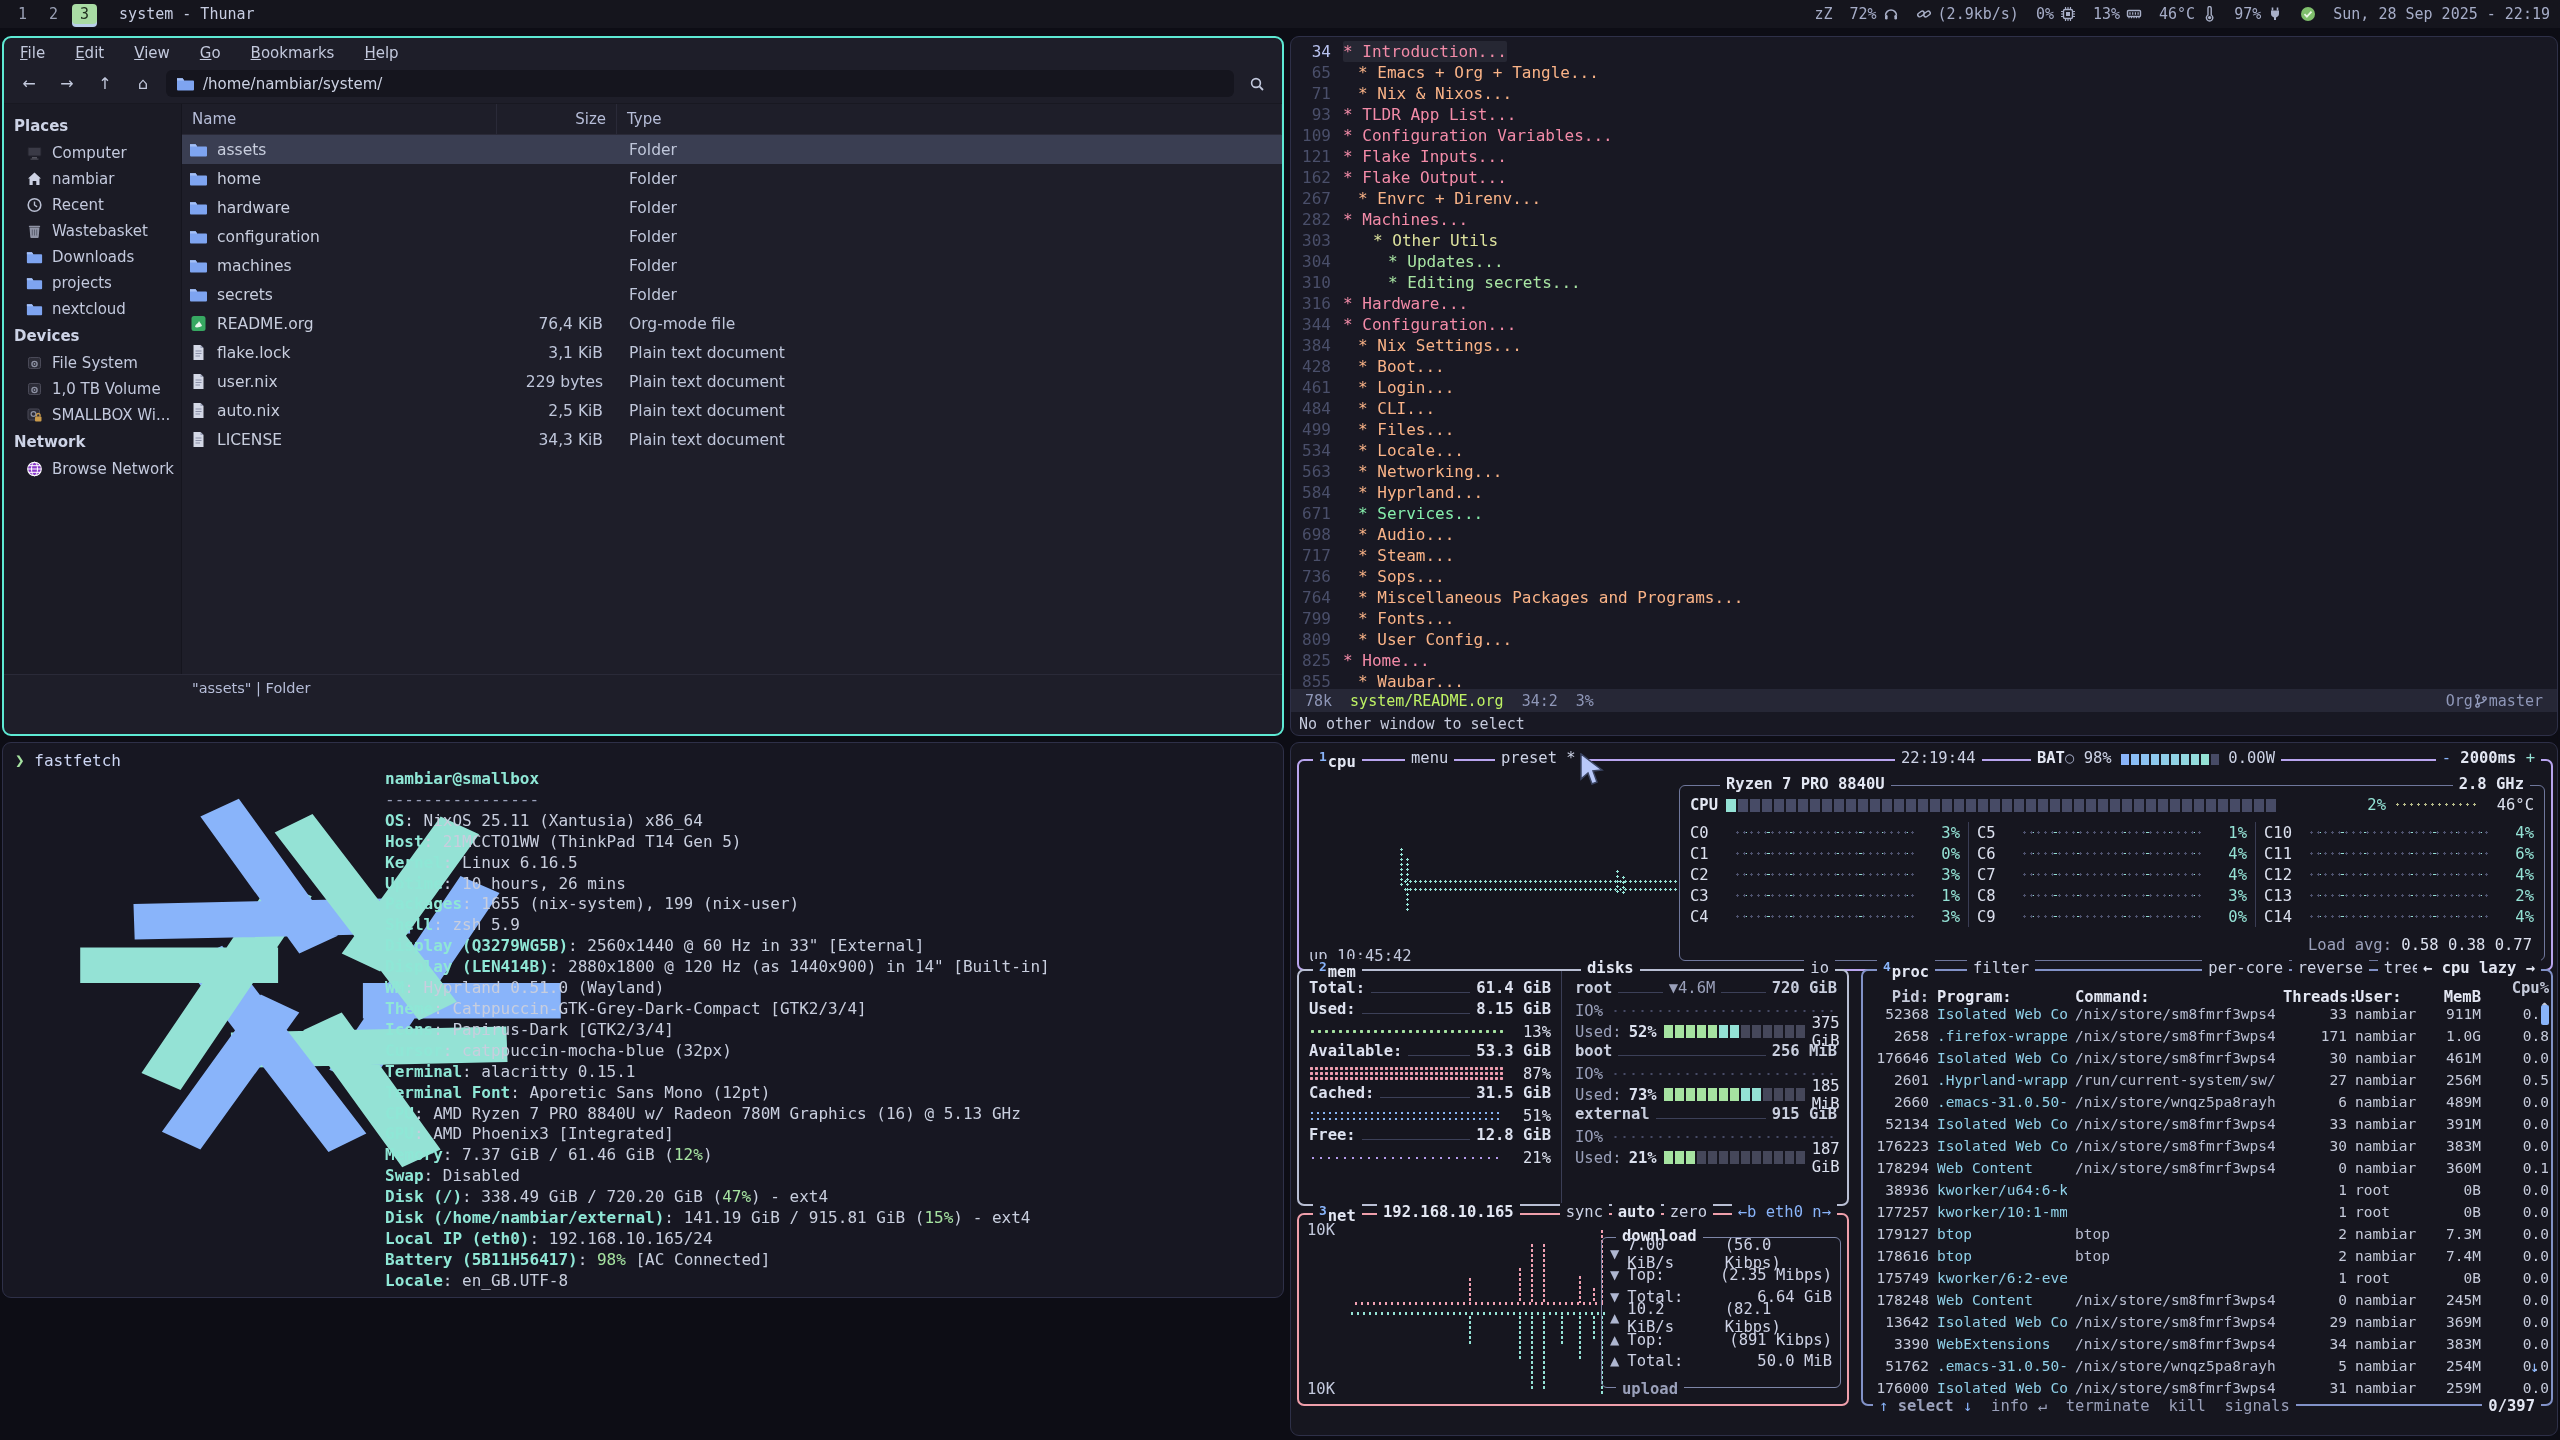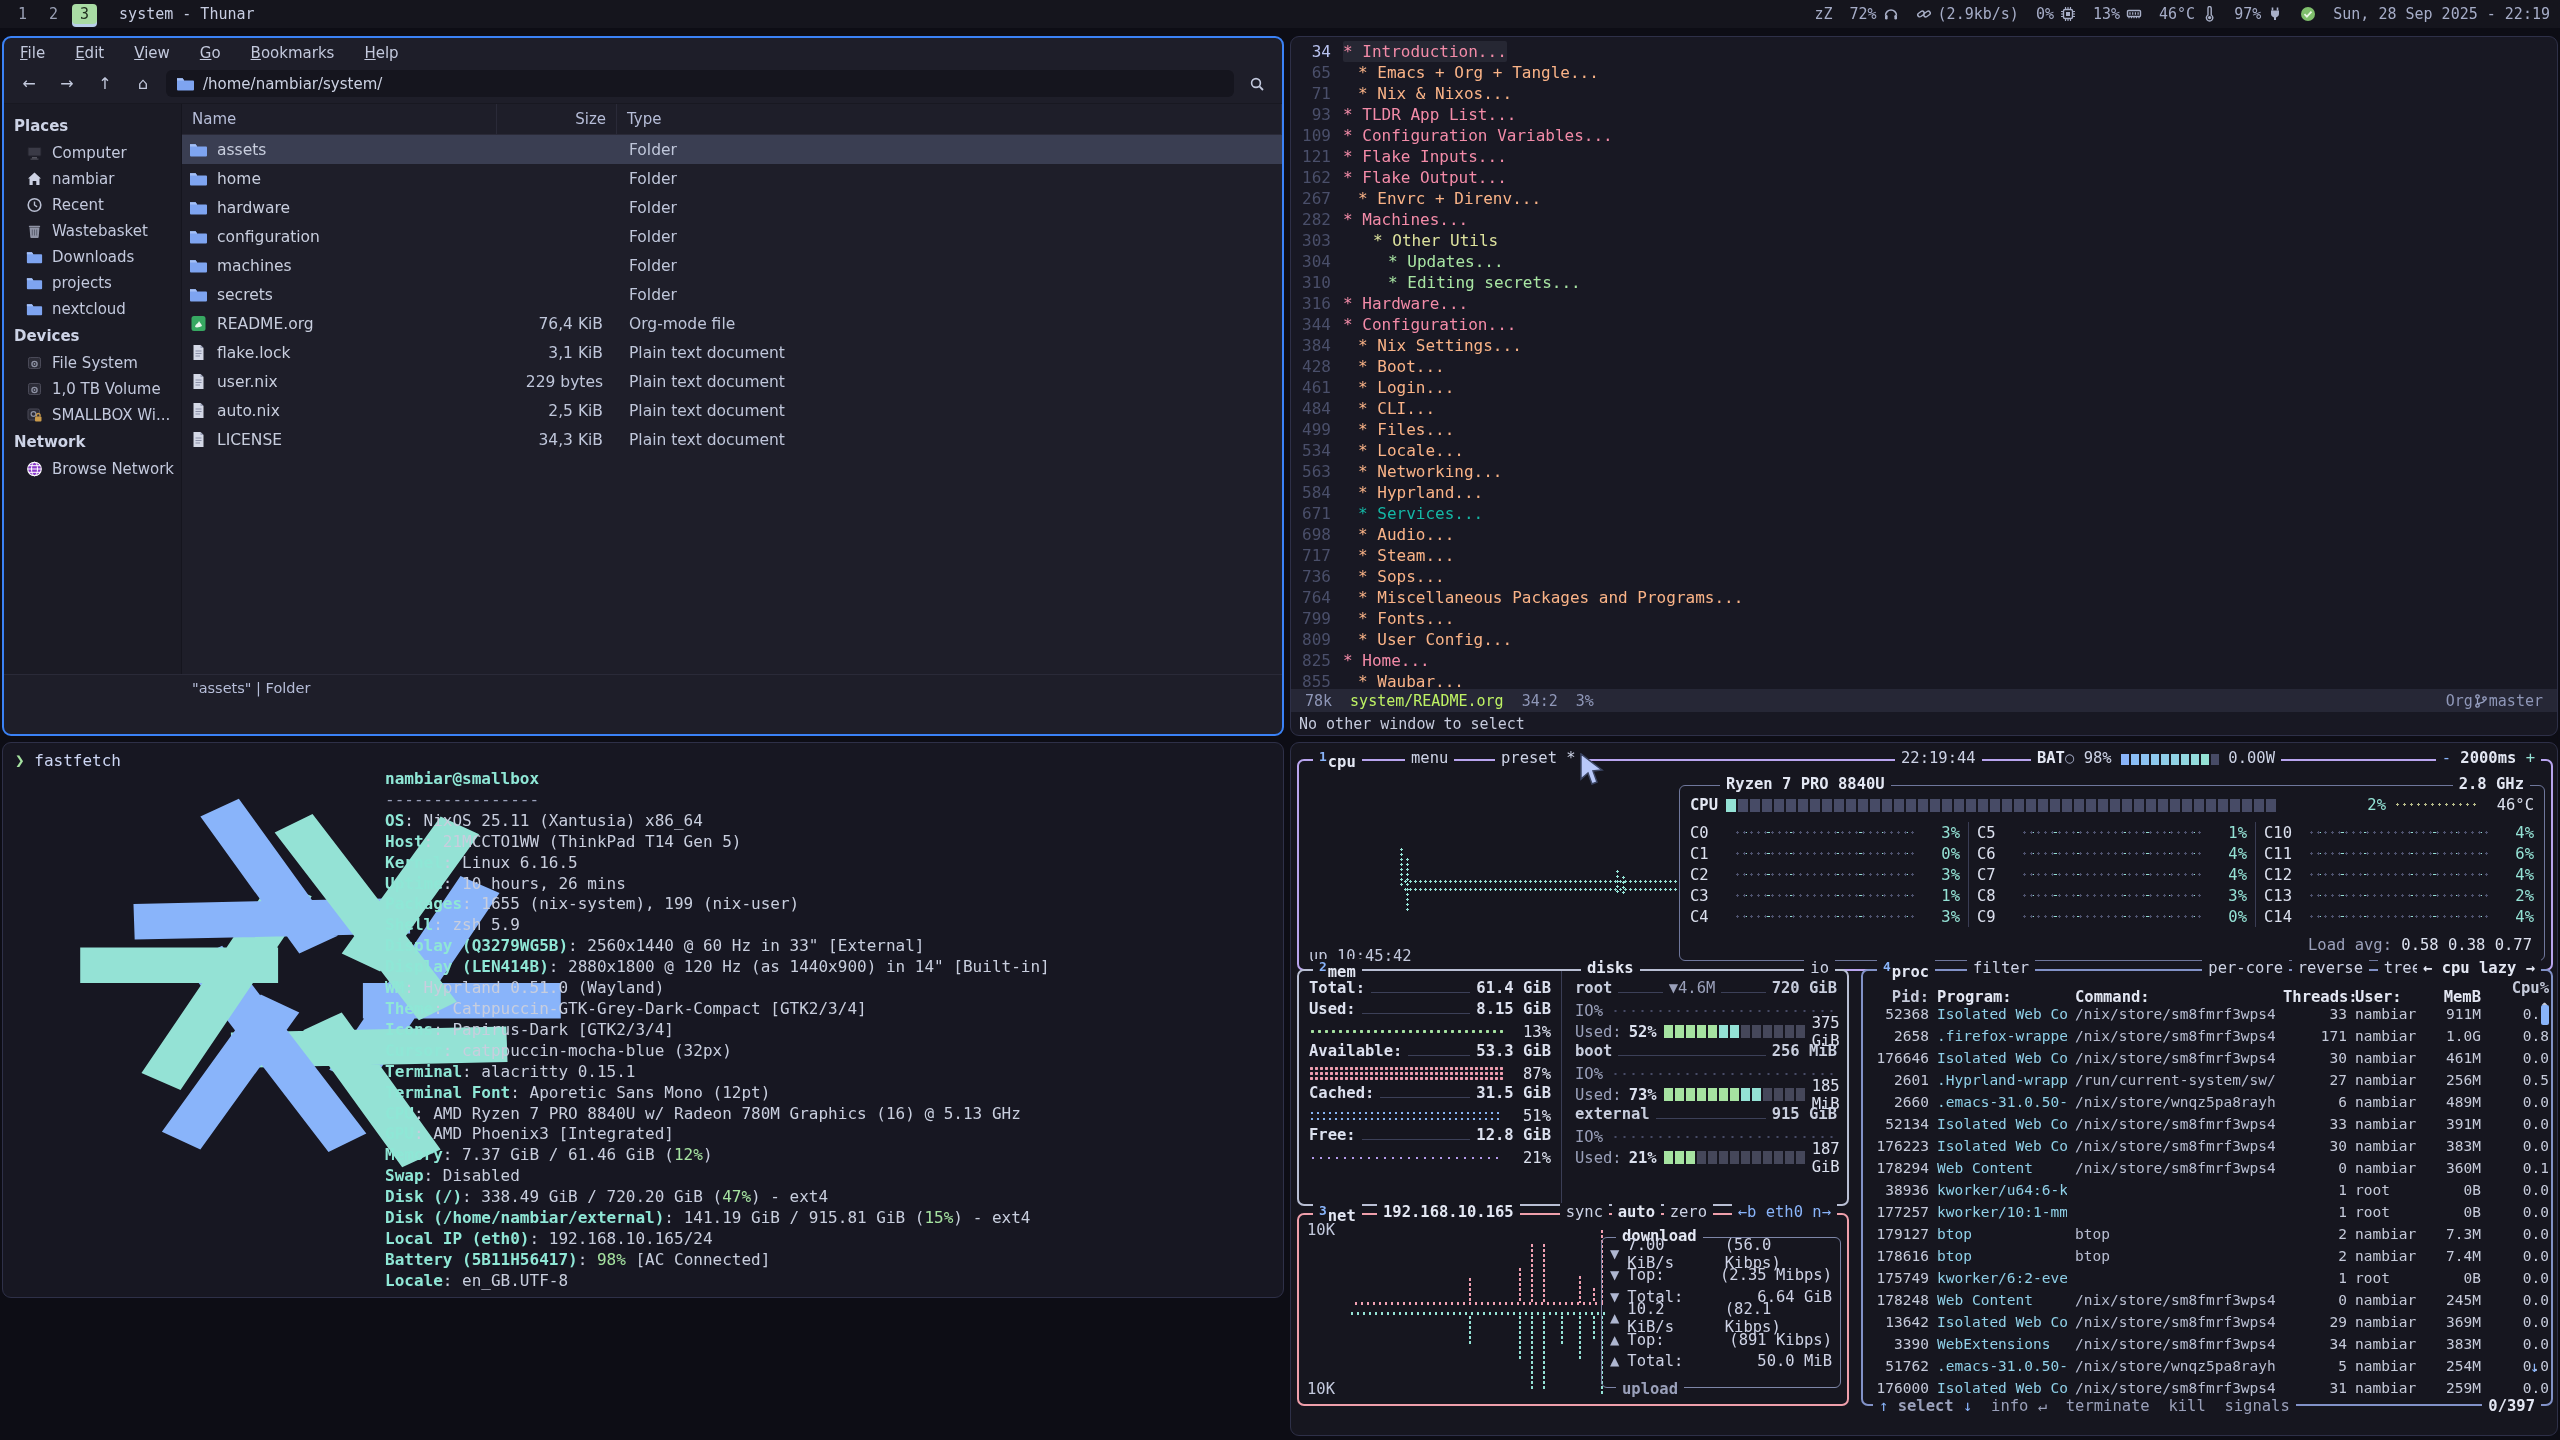--- a/index.html
+++ b/index.html
@@ -16,21 +16,21 @@
   .ws{display:flex;align-items:center;gap:6px;padding-left:10px;}
   .wsbtn{padding:1px 8px;border-radius:4px;cursor:default;}
   .wsbtn.active{background:#a9dca4;color:#20301f;box-shadow:0 3px 0 #b9d0ea;}
   .wtitle{margin-left:22px;color:#c7cde2;}
   .status{margin-left:auto;display:flex;align-items:center;gap:17px;padding-right:10px;color:#a6adc8;}
   .status .mod{display:flex;align-items:center;gap:6px;white-space:nowrap;}
   .ic{display:inline-flex;width:16px;height:16px;}
   .ic svg{width:100%;height:100%;}
   
   .win{position:absolute;border-radius:9px;overflow:hidden;}
-  .thunar{left:2px;top:36px;width:1282px;height:700px;background:var(--win);border:2px solid #3b82f6;}
+  .thunar{left:2px;top:36px;width:1282px;height:700px;background:var(--win);border:2px solid #5eead4;}
   .emacs{left:1290px;top:36px;width:1268px;height:700px;background:#181823;border:1px solid #2e3048;font-family:var(--mono);}
   .term{left:2px;top:742px;width:1282px;height:556px;background:var(--term);border:1px solid #2e3048;font-family:var(--mono);}
   .btop{left:1290px;top:742px;width:1268px;height:694px;background:#16161f;border:1px solid #2e3048;font-family:var(--mono);}
   
   .menubar{display:flex;gap:30px;padding:6px 16px 5px;font-size:15px;color:#c3c9dd;}
   .menubar span{display:inline-block;}
   .menubar span::first-letter{text-decoration:underline;}
   .toolbar{display:flex;align-items:center;gap:8px;padding:3px 10px 6px;border-bottom:1px solid #181821;}
   .tbtn{width:30px;height:26px;display:flex;align-items:center;justify-content:center;border-radius:5px;color:#c3c9dd;font-size:16px;}
   .pathbar{flex:1;height:27px;background:#15151e;border-radius:6px;display:flex;align-items:center;gap:8px;padding:0 10px;color:#ccd2e3;font-size:15px;}
@@ -597,21 +597,21 @@
         <div class="oline">
           <span class="gut">563</span>
           <span class="htext" style="color: rgb(250, 179, 135); padding-left: 15px;">* Networking...</span>
         </div>
         <div class="oline">
           <span class="gut">584</span>
           <span class="htext" style="color: rgb(250, 179, 135); padding-left: 15px;">* Hyprland...</span>
         </div>
         <div class="oline">
           <span class="gut">671</span>
-          <span class="htext" style="color: #14b8a6; padding-left: 15px;">* Services...</span>
+          <span class="htext" style="color: #86efac; padding-left: 15px;">* Services...</span>
         </div>
         <div class="oline">
           <span class="gut">698</span>
           <span class="htext" style="color: rgb(250, 179, 135); padding-left: 15px;">* Audio...</span>
         </div>
         <div class="oline">
           <span class="gut">717</span>
           <span class="htext" style="color: rgb(250, 179, 135); padding-left: 15px;">* Steam...</span>
         </div>
         <div class="oline">

